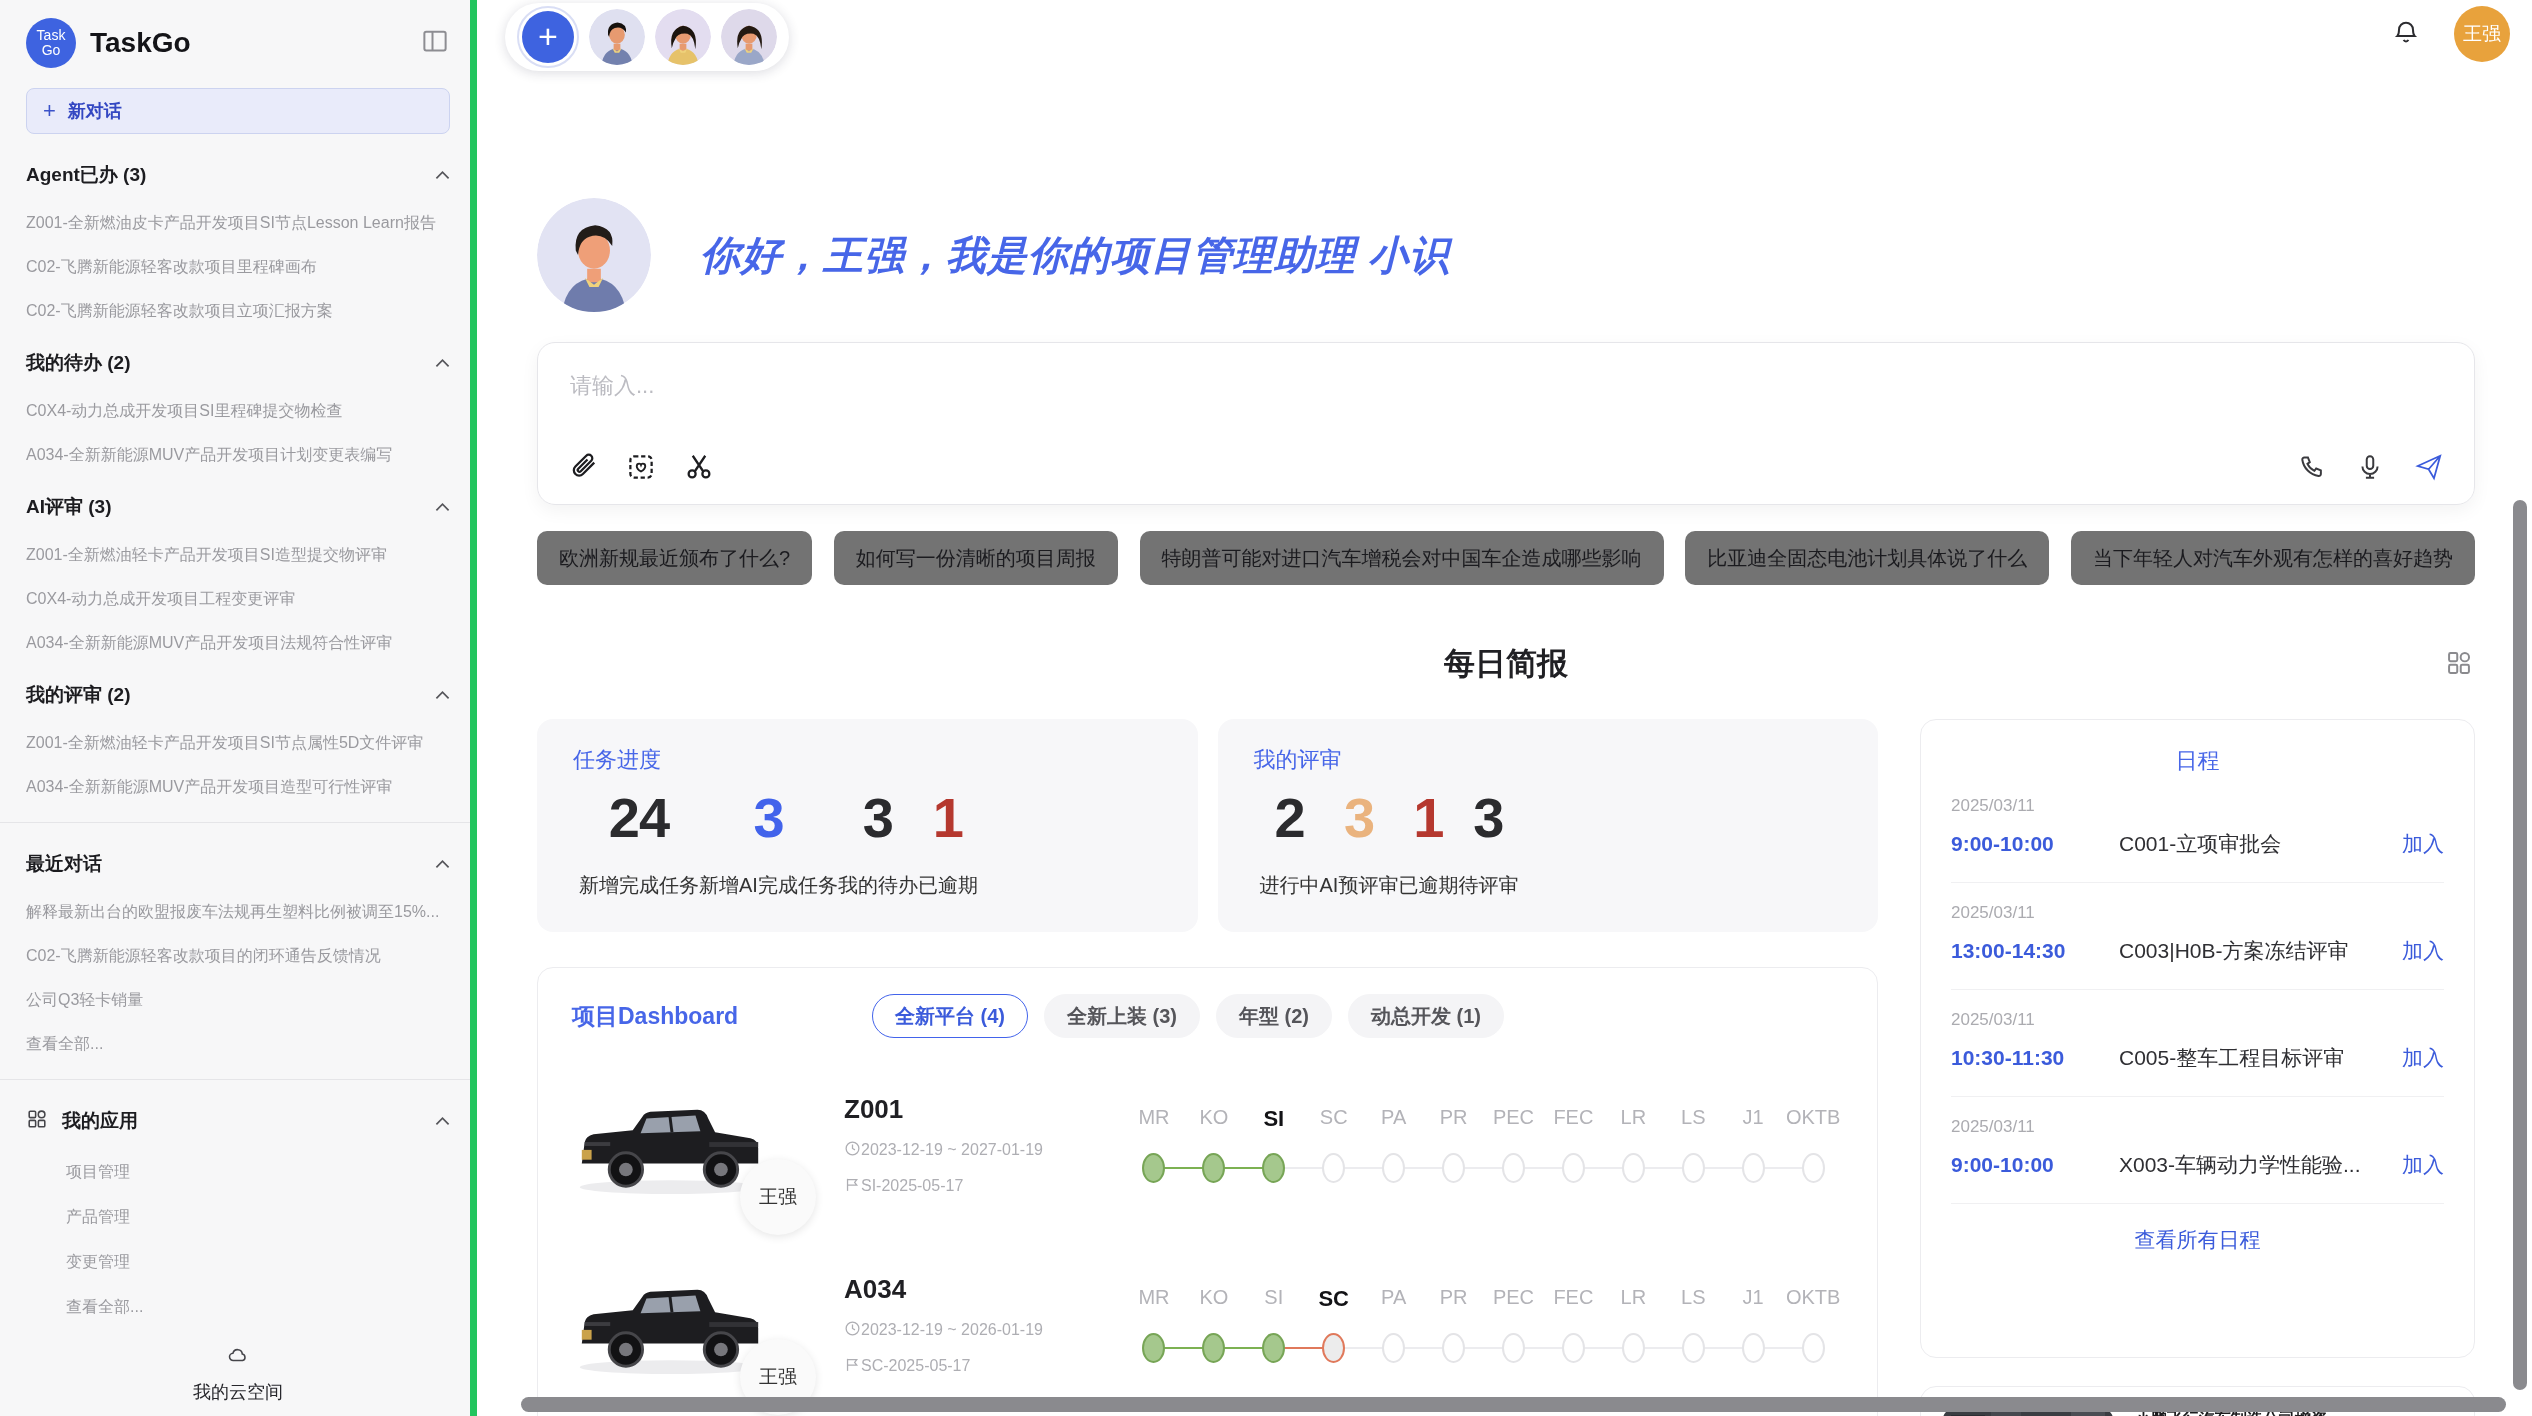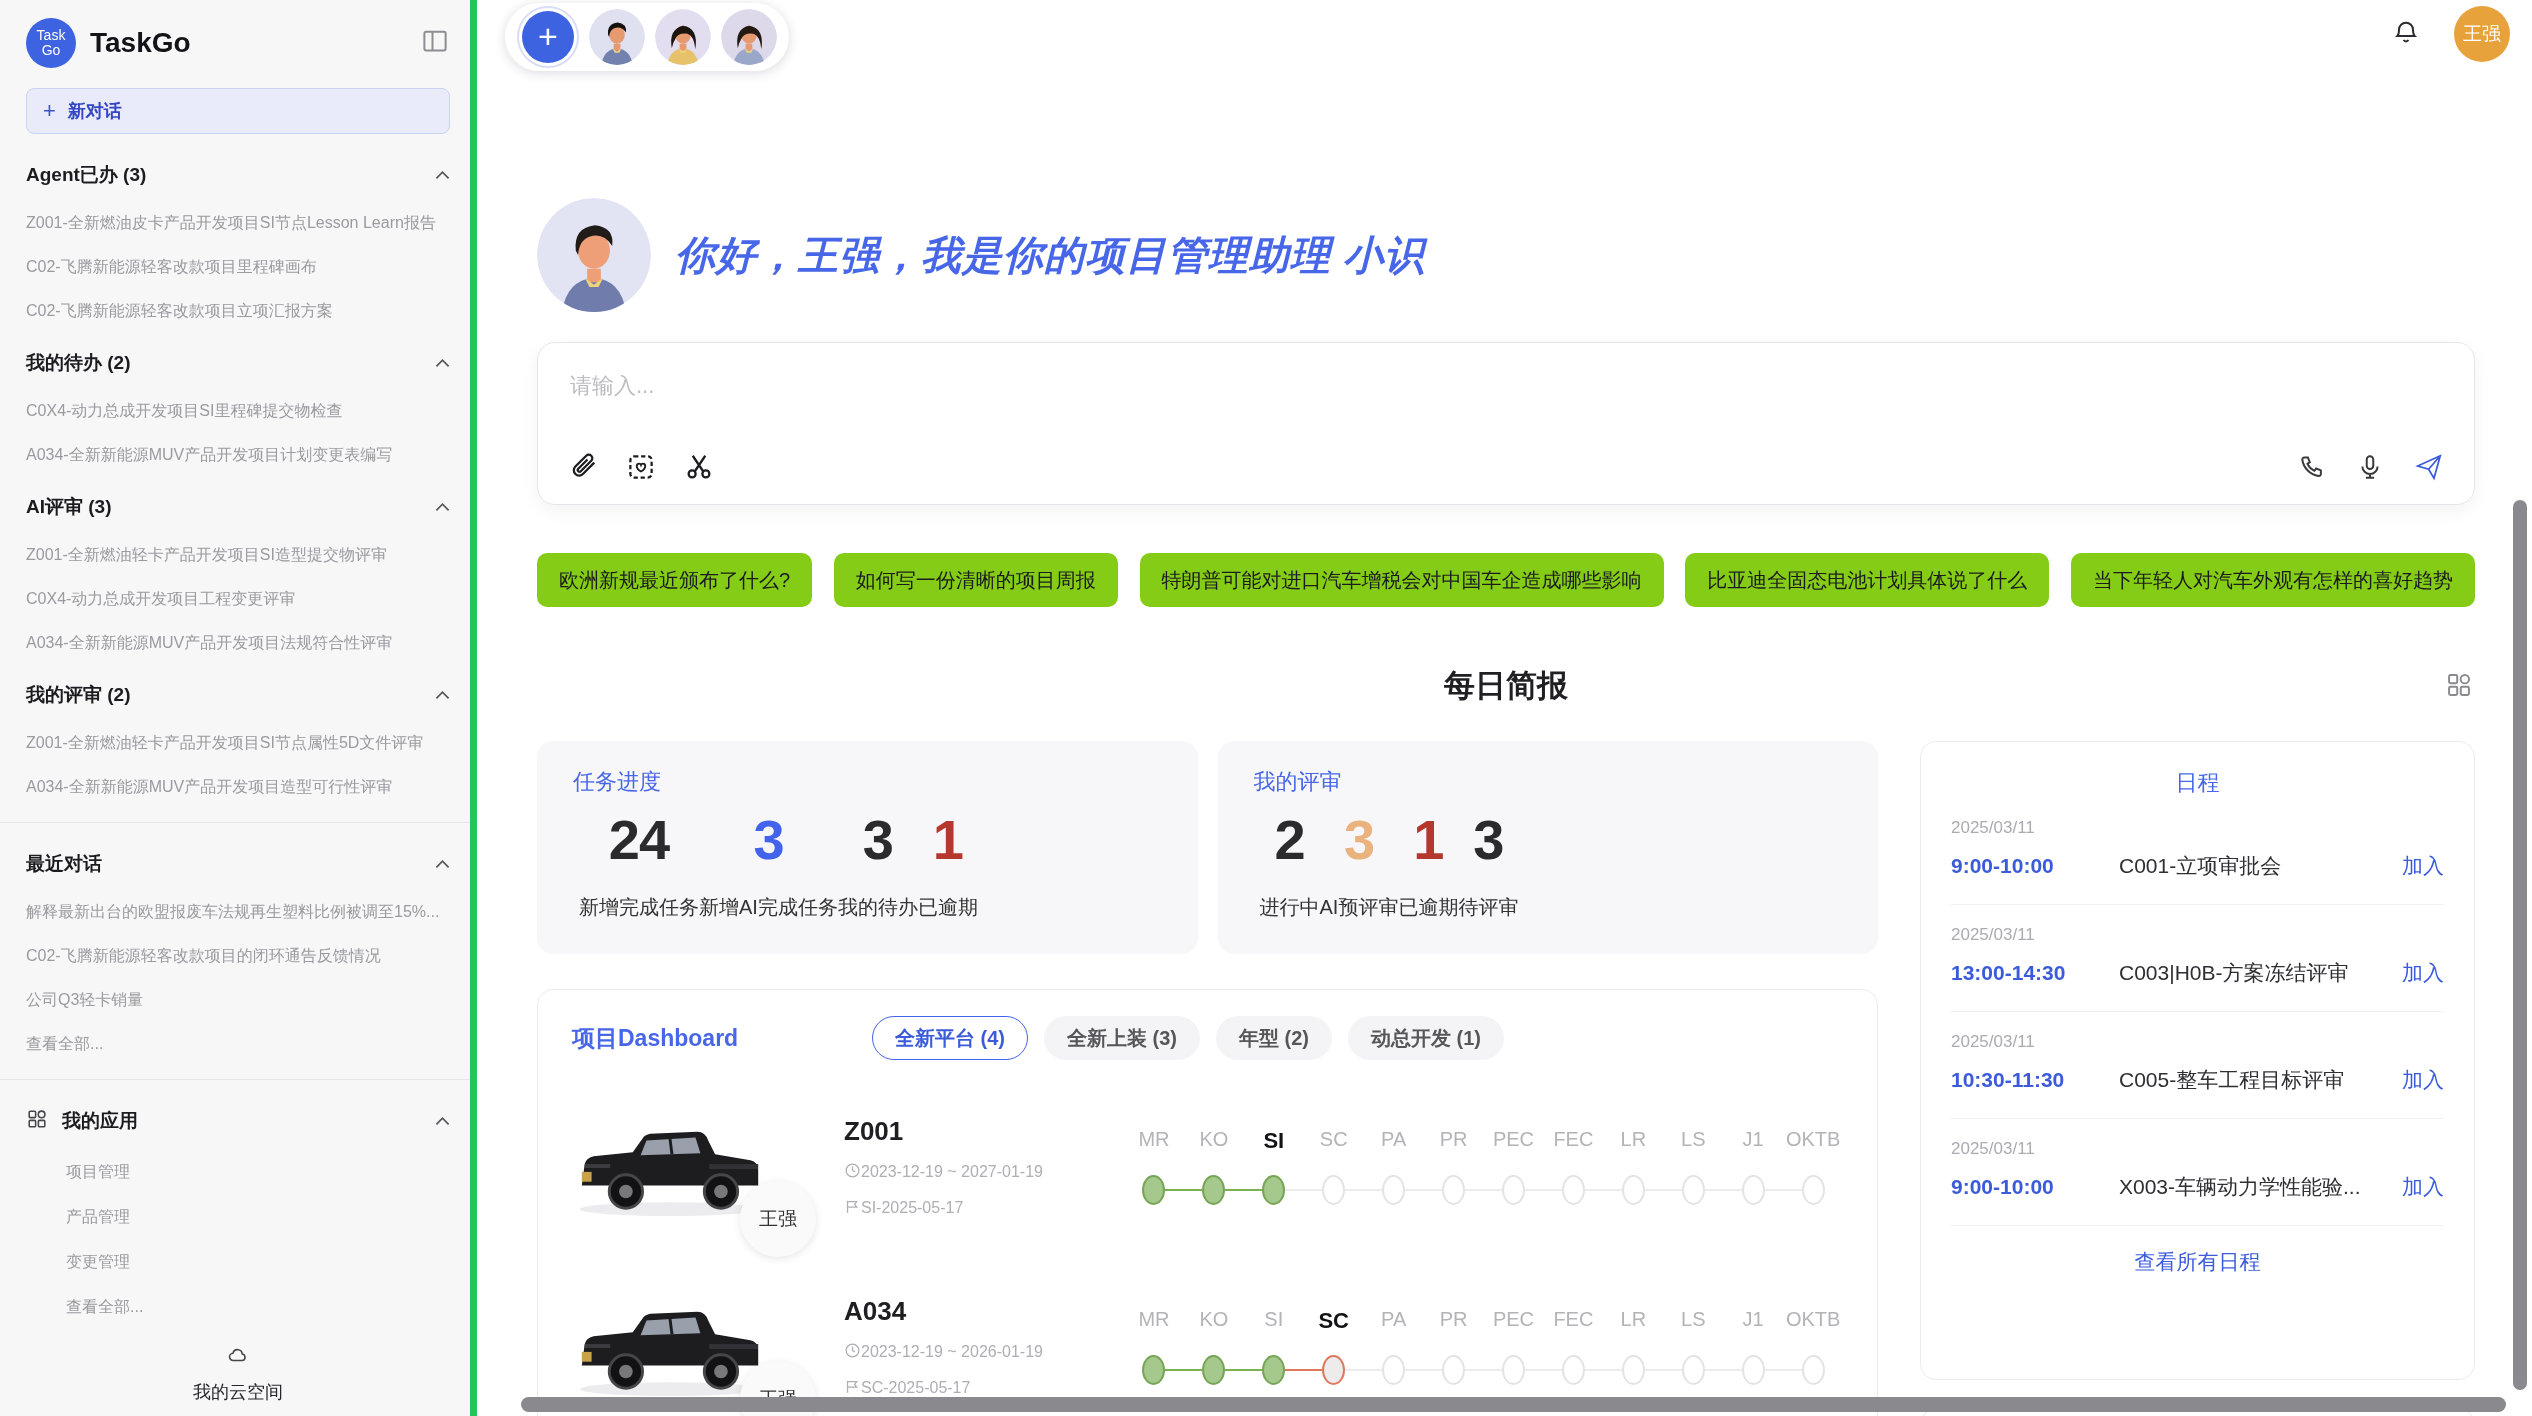--- a/index.html
+++ b/index.html
@@ -41,35 +41,35 @@
     align-items:center;justify-content:center;}
   .plus-btn{width:52px;height:52px;border-radius:50%;background:#3e63e0;color:#fff;border:none;
     font-size:34px;line-height:1;display:flex;align-items:center;justify-content:center;cursor:pointer;padding-bottom:4px;}
   .tb-avatar{width:56px;height:56px;border-radius:50%;overflow:hidden;flex:none;cursor:pointer;}
   .top-right{position:absolute;right:22px;top:6px;display:flex;align-items:center;gap:34px;}
   .bell{color:#2c2c30;cursor:pointer;}
   .user-avatar{width:56px;height:56px;border-radius:50%;background:#e8a23c;color:#fff;display:flex;
     align-items:center;justify-content:center;font-size:19px;cursor:pointer;}
 
   .content{padding:198px 57px 0 60px;}
-  .greeting{display:flex;align-items:center;gap:24px;}
+  .greeting{display:flex;align-items:center;gap:49px;}
   .greet-avatar{width:114px;height:114px;border-radius:50%;overflow:hidden;flex:none;}
   .greet-text{font-size:40px;font-weight:700;font-style:italic;color:#4766e8;letter-spacing:1px;}
 
   .input-card{margin-top:30px;height:163px;border:1px solid #e6e6ea;border-radius:18px;
     box-shadow:0 6px 18px rgba(0,0,0,.05);position:relative;padding:28px 32px;}
   .placeholder{font-size:22px;color:#bcbcc2;}
   .ic-row-left{position:absolute;left:30px;bottom:22px;display:flex;gap:28px;color:#1d1d20;}
   .ic-row-right{position:absolute;right:30px;bottom:22px;display:flex;gap:30px;align-items:center;color:#3a3a3e;}
   .ic-btn{cursor:pointer;display:flex;}
   .send{color:#3b5bdb;}
 
   .chips{margin-top:26px;display:flex;justify-content:space-between;}
-  .chip{background:#84cc16;border-radius:10px;height:54px;display:flex;align-items:center;
-    padding:0 22px;font-size:20px;color:#1b1b1f;cursor:pointer;white-space:nowrap;margin-top:22px;}
+  .chip{background:#737373;border-radius:10px;height:54px;display:flex;align-items:center;
+    padding:0 22px;font-size:20px;color:#1b1b1f;cursor:pointer;white-space:nowrap;}
 
   .brief-head{margin-top:58px;position:relative;text-align:center;height:44px;}
   .brief-title{font-size:31px;font-weight:700;color:#202024;}
   .brief-grid-ic{position:absolute;right:2px;top:6px;color:#8a8a8e;cursor:pointer;}
 
   .columns{margin-top:32px;display:flex;gap:42px;align-items:flex-start;}
   .col-left{width:1341px;flex:none;}
   .col-right{width:555px;flex:none;}
 
   .stats-row{display:flex;gap:20px;}

